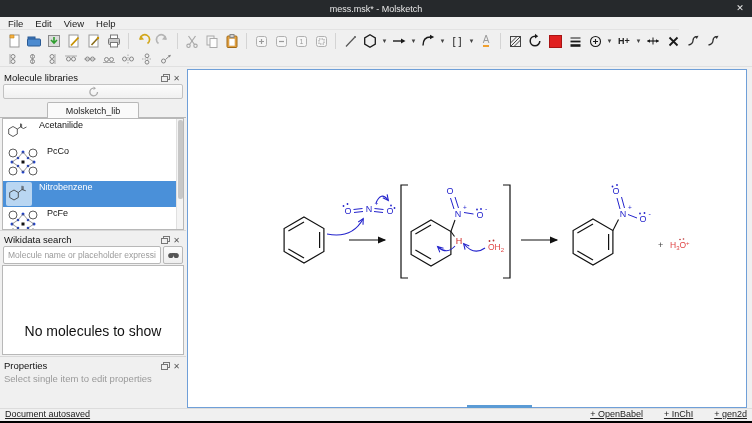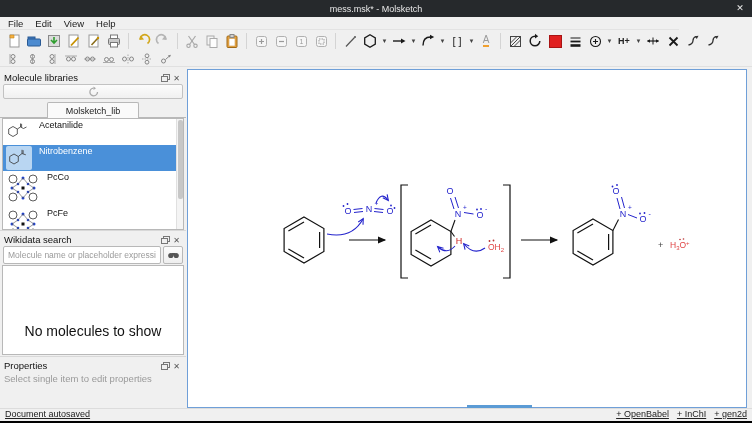--- a/index.html
+++ b/index.html
@@ -61,21 +61,21 @@
   #searchbtn { width:20px; height:18px; border:1px solid #b8b8b8; border-radius:2px; background:linear-gradient(#fcfcfc,#eee); display:flex; align-items:center; justify-content:center; }
   #wikilist { position:absolute; top:34px; left:2px; right:2px; bottom:1px; background:#fff; border:1px solid #b8b8b8; display:flex; align-items:center; justify-content:center; }
   #wikilist .empty { font-size:14px; color:#111; margin-top:42px; }
 
   #proppanel { position:absolute; top:287px; left:0; width:186px; height:50px; border-top:1px solid #d8d8d8; }
   #prophint { font-size:9.5px; color:#9a9a9a; padding:2px 4px; }
 
   
   #statusbar { position:absolute; top:408px; left:0; width:752px; height:13px; background:#f0f0f0; border-top:1px solid #dcdcdc; display:flex; align-items:flex-start; font-size:9px; color:#222; padding:0 5px;text-decoration:underline; }
   #statusbar .left { flex:1; }
-  #statusbar .right { display:flex; gap:8px; }
+  #statusbar .right { display:flex; gap:21px; }
   #bottomstrip { position:absolute; top:421px; left:0; width:752px; height:2px; background:#000; }
 
   svg.ic { display:block; }
 </style>
 </head>
 <body>
 
 <div id="win">
 
   <div id="titlebar">
@@ -380,32 +380,20 @@
           <span class="thumbbox">
             <svg class="ic" width="26" height="22">
                 <polygon points="7,6.5 11.3,9 11.3,14 7,16.5 2.7,14 2.7,9" fill="none" stroke="#333" stroke-width="0.8"></polygon>
                 <polyline points="11.3,9 14.5,7 17.5,8.5" fill="none" stroke="#333" stroke-width="0.8"></polyline>
                 <line x1="14.5" y1="7" x2="14.5" y2="3.5" stroke="#333" stroke-width="0.8"></line>
                 <line x1="15.6" y1="7" x2="15.6" y2="3.8" stroke="#333" stroke-width="0.8"></line>
                 <line x1="17.5" y1="8.5" x2="20.5" y2="7" stroke="#333" stroke-width="0.8"></line>
               </svg>
           </span>
           <span class="lbl">Acetanilide</span>
-        </div>
-        <div class="librow sel">
-          <span class="thumbbox">
-            <svg class="ic" width="26" height="24">
-                <polygon points="8,8 12.3,10.5 12.3,15.5 8,18 3.7,15.5 3.7,10.5" fill="none" stroke="#333" stroke-width="0.8"></polygon>
-                <line x1="12.3" y1="10.5" x2="16" y2="7.5" stroke="#333" stroke-width="0.8"></line>
-                <line x1="16" y1="7.5" x2="16" y2="3.8" stroke="#333" stroke-width="0.8"></line>
-                <line x1="17.1" y1="7.7" x2="17.1" y2="4.2" stroke="#333" stroke-width="0.8"></line>
-                <line x1="16" y1="7.5" x2="19.8" y2="8.8" stroke="#333" stroke-width="0.8"></line>
-              </svg>
-          </span>
-          <span class="lbl">Nitrobenzene</span>
         </div>
         <div class="librow big">
           <span class="thumbbox">
             <svg class="ic" width="34" height="32">
                 <circle cx="7" cy="7" r="4" fill="none" stroke="#333" stroke-width="0.8"></circle>
                 <circle cx="27" cy="7" r="4" fill="none" stroke="#333" stroke-width="0.8"></circle>
                 <circle cx="7" cy="25" r="4" fill="none" stroke="#333" stroke-width="0.8"></circle>
                 <circle cx="27" cy="25" r="4" fill="none" stroke="#333" stroke-width="0.8"></circle>
                 <circle cx="17" cy="6" r="1.5" fill="#2244cc"></circle>
                 <circle cx="17" cy="26" r="1.5" fill="#2244cc"></circle>
@@ -413,20 +401,32 @@
                 <circle cx="28" cy="16" r="1.5" fill="#2244cc"></circle>
                 <circle cx="12" cy="12" r="1.3" fill="#2244cc"></circle>
                 <circle cx="22" cy="12" r="1.3" fill="#2244cc"></circle>
                 <circle cx="12" cy="20" r="1.3" fill="#2244cc"></circle>
                 <circle cx="22" cy="20" r="1.3" fill="#2244cc"></circle>
                 <rect x="15.5" y="14.5" width="3" height="3" fill="#111"></rect>
                 <path d="M12,12 L17,6 L22,12 L28,16 L22,20 L17,26 L12,20 L6,16 Z" fill="none" stroke="#555" stroke-width="0.6"></path>
               </svg>
           </span>
           <span class="lbl">PcCo</span>
+        </div>
+        <div class="librow sel">
+          <span class="thumbbox">
+            <svg class="ic" width="26" height="24">
+                <polygon points="8,8 12.3,10.5 12.3,15.5 8,18 3.7,15.5 3.7,10.5" fill="none" stroke="#333" stroke-width="0.8"></polygon>
+                <line x1="12.3" y1="10.5" x2="16" y2="7.5" stroke="#333" stroke-width="0.8"></line>
+                <line x1="16" y1="7.5" x2="16" y2="3.8" stroke="#333" stroke-width="0.8"></line>
+                <line x1="17.1" y1="7.7" x2="17.1" y2="4.2" stroke="#333" stroke-width="0.8"></line>
+                <line x1="16" y1="7.5" x2="19.8" y2="8.8" stroke="#333" stroke-width="0.8"></line>
+              </svg>
+          </span>
+          <span class="lbl">Nitrobenzene</span>
         </div>
         <div class="librow big cut">
           <span class="thumbbox">
             <svg class="ic" width="34" height="32">
                 <circle cx="7" cy="7" r="4" fill="none" stroke="#333" stroke-width="0.8"></circle>
                 <circle cx="27" cy="7" r="4" fill="none" stroke="#333" stroke-width="0.8"></circle>
                 <circle cx="7" cy="25" r="4" fill="none" stroke="#333" stroke-width="0.8"></circle>
                 <circle cx="27" cy="25" r="4" fill="none" stroke="#333" stroke-width="0.8"></circle>
                 <circle cx="17" cy="6" r="1.5" fill="#2244cc"></circle>
                 <circle cx="17" cy="26" r="1.5" fill="#2244cc"></circle>

